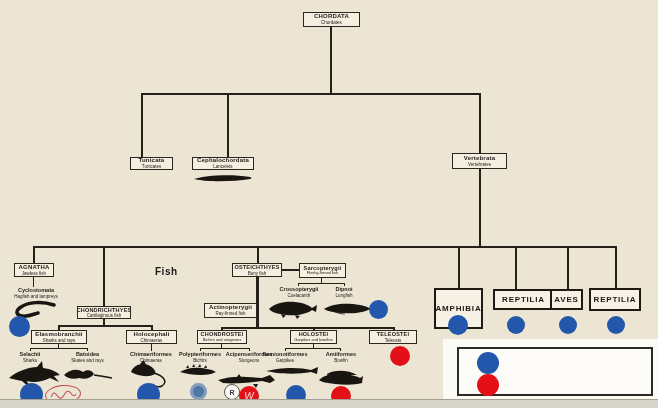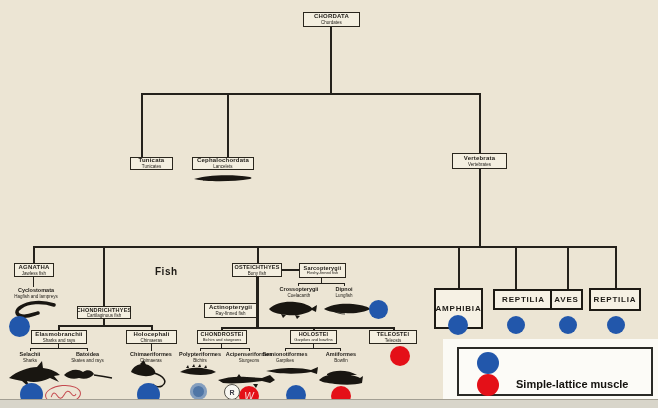--- a/index.html
+++ b/index.html
@@ -295,17 +295,16 @@
   </div>
   <div class="stamp-blue"></div>
   <div class="stamp-r">
     <span>R</span>
   </div>
 
   <div class="legend-panel"></div>
   <div class="legend-box"></div>
   <div class="dot blue" style="left:477px;top:352px;width:22px;height:22px"></div>
   <div class="dot red" style="left:477px;top:374px;width:22px;height:22px"></div>
-  <div class="legend-label" style="left:516px;top:378px">Simple-lattice muscle</div>
 
   <div class="bottom-strip"></div>
 
 </div>
 
 </body></html>

